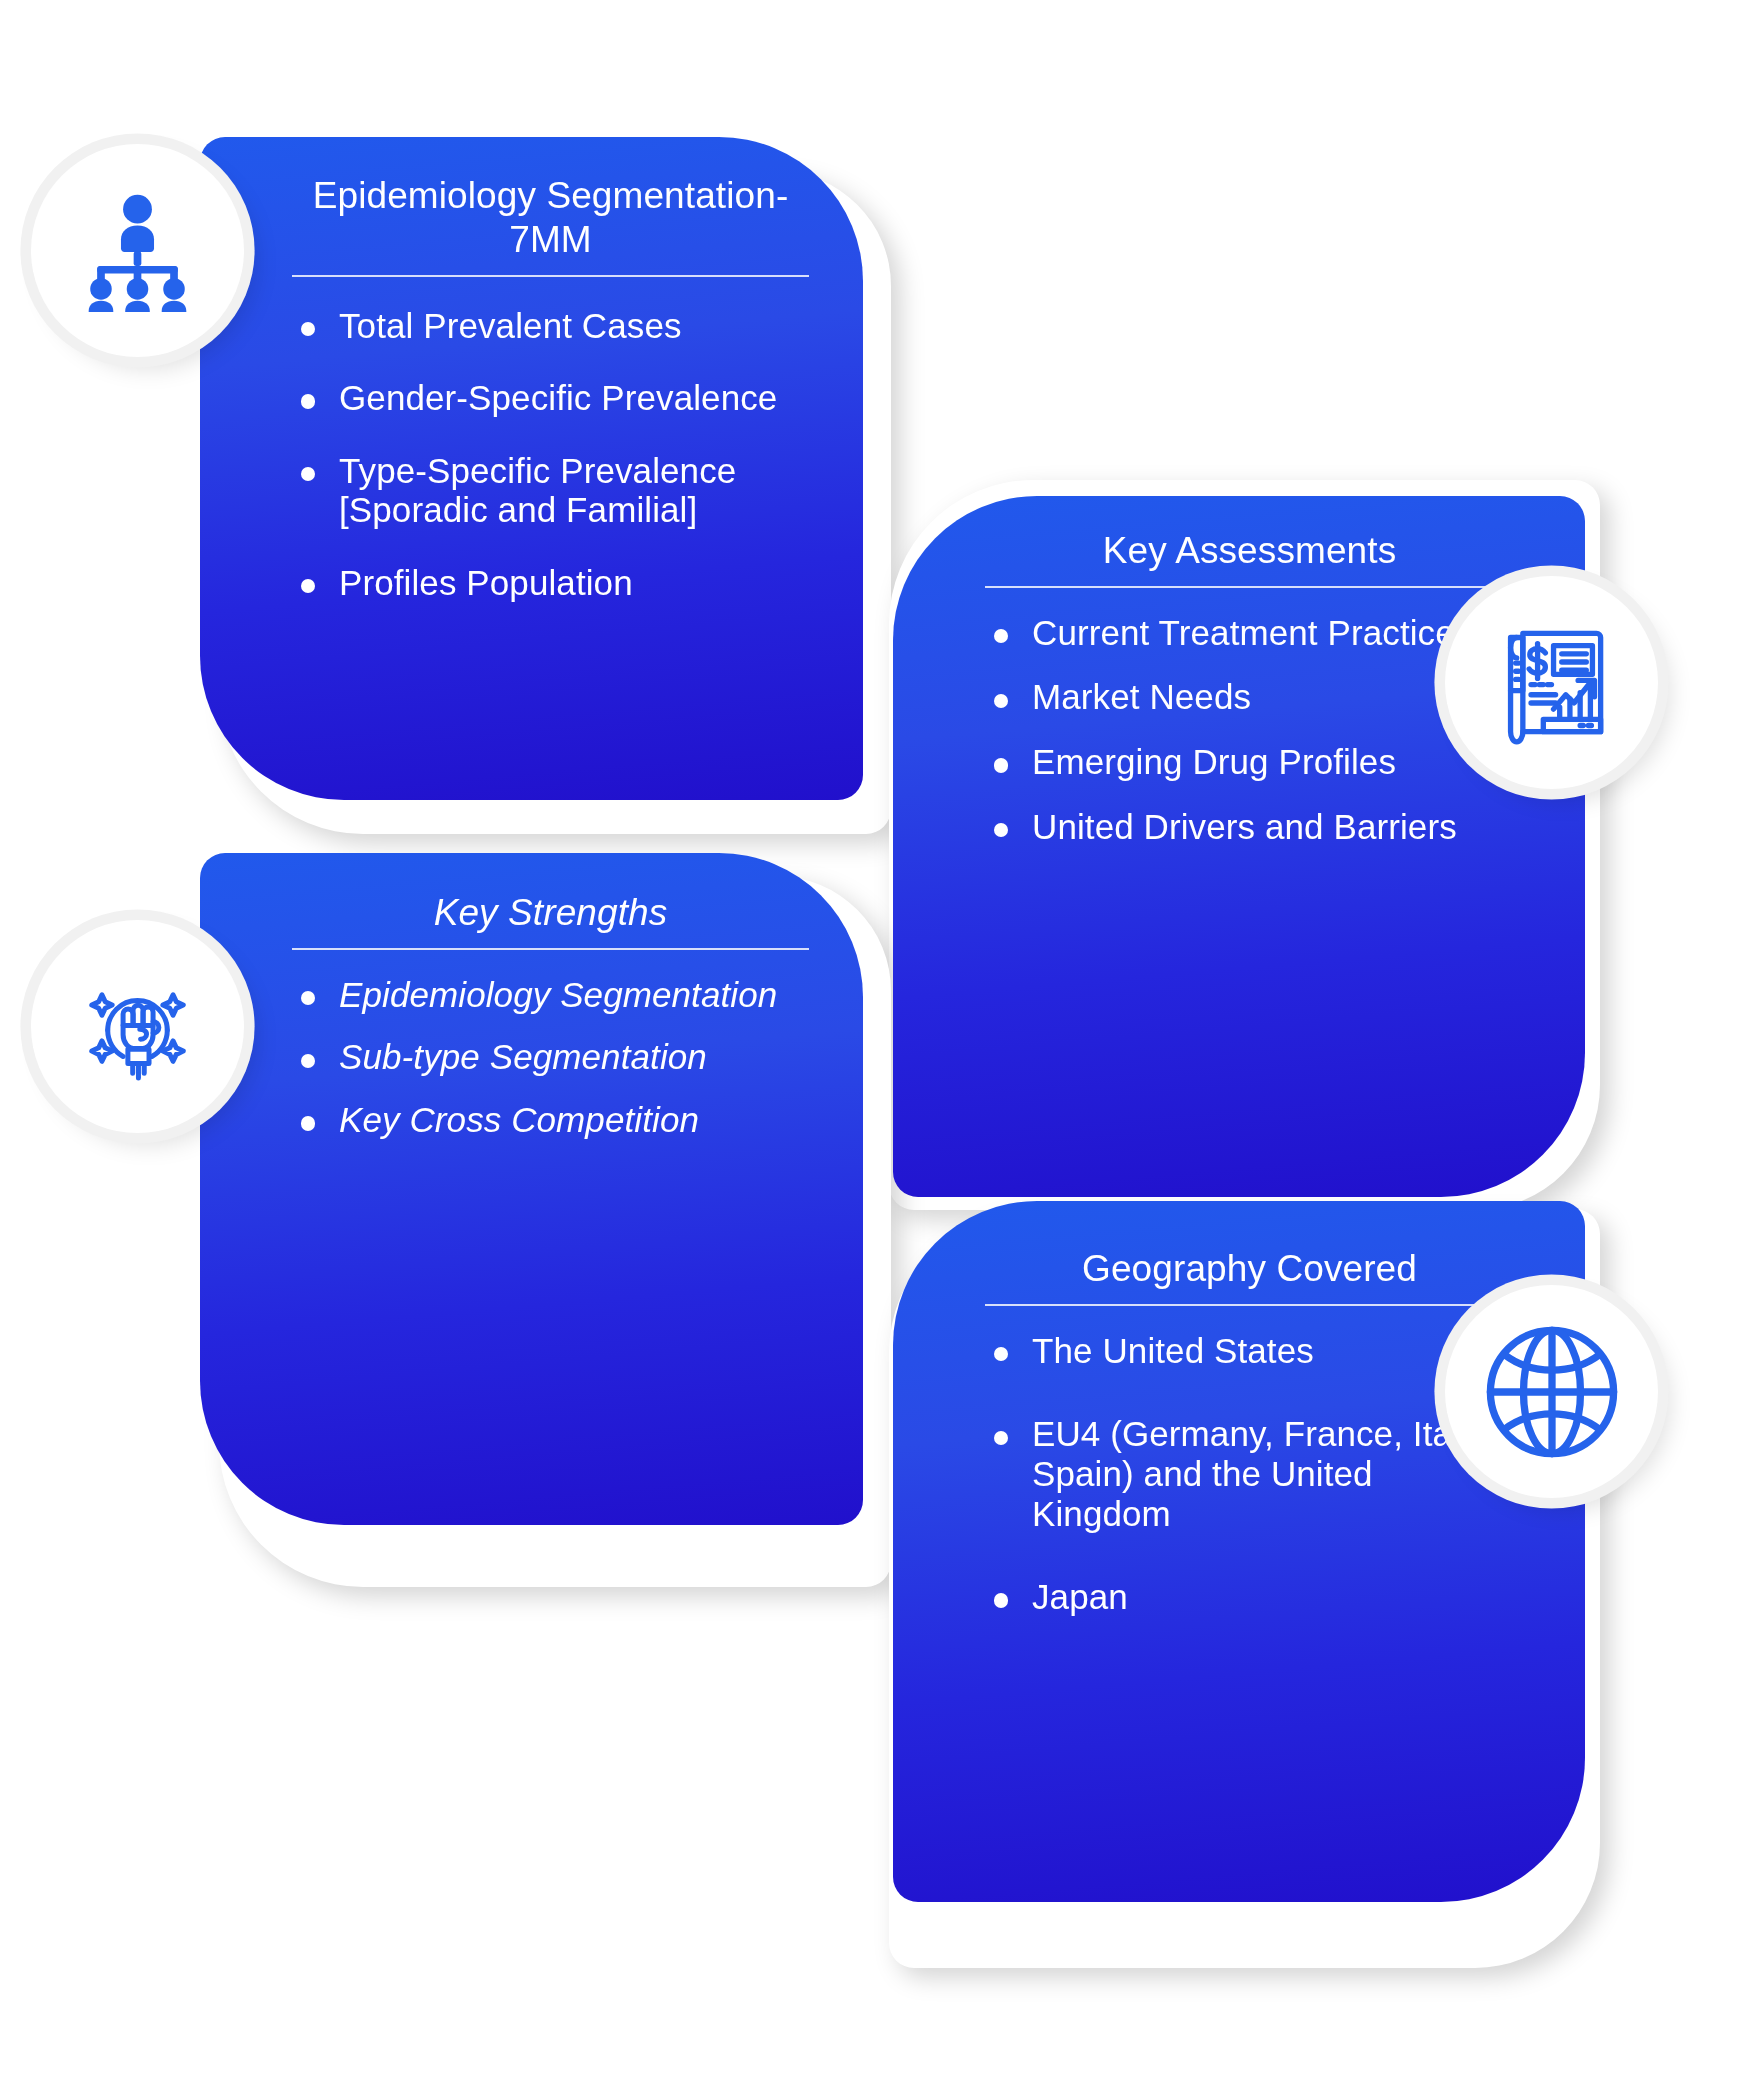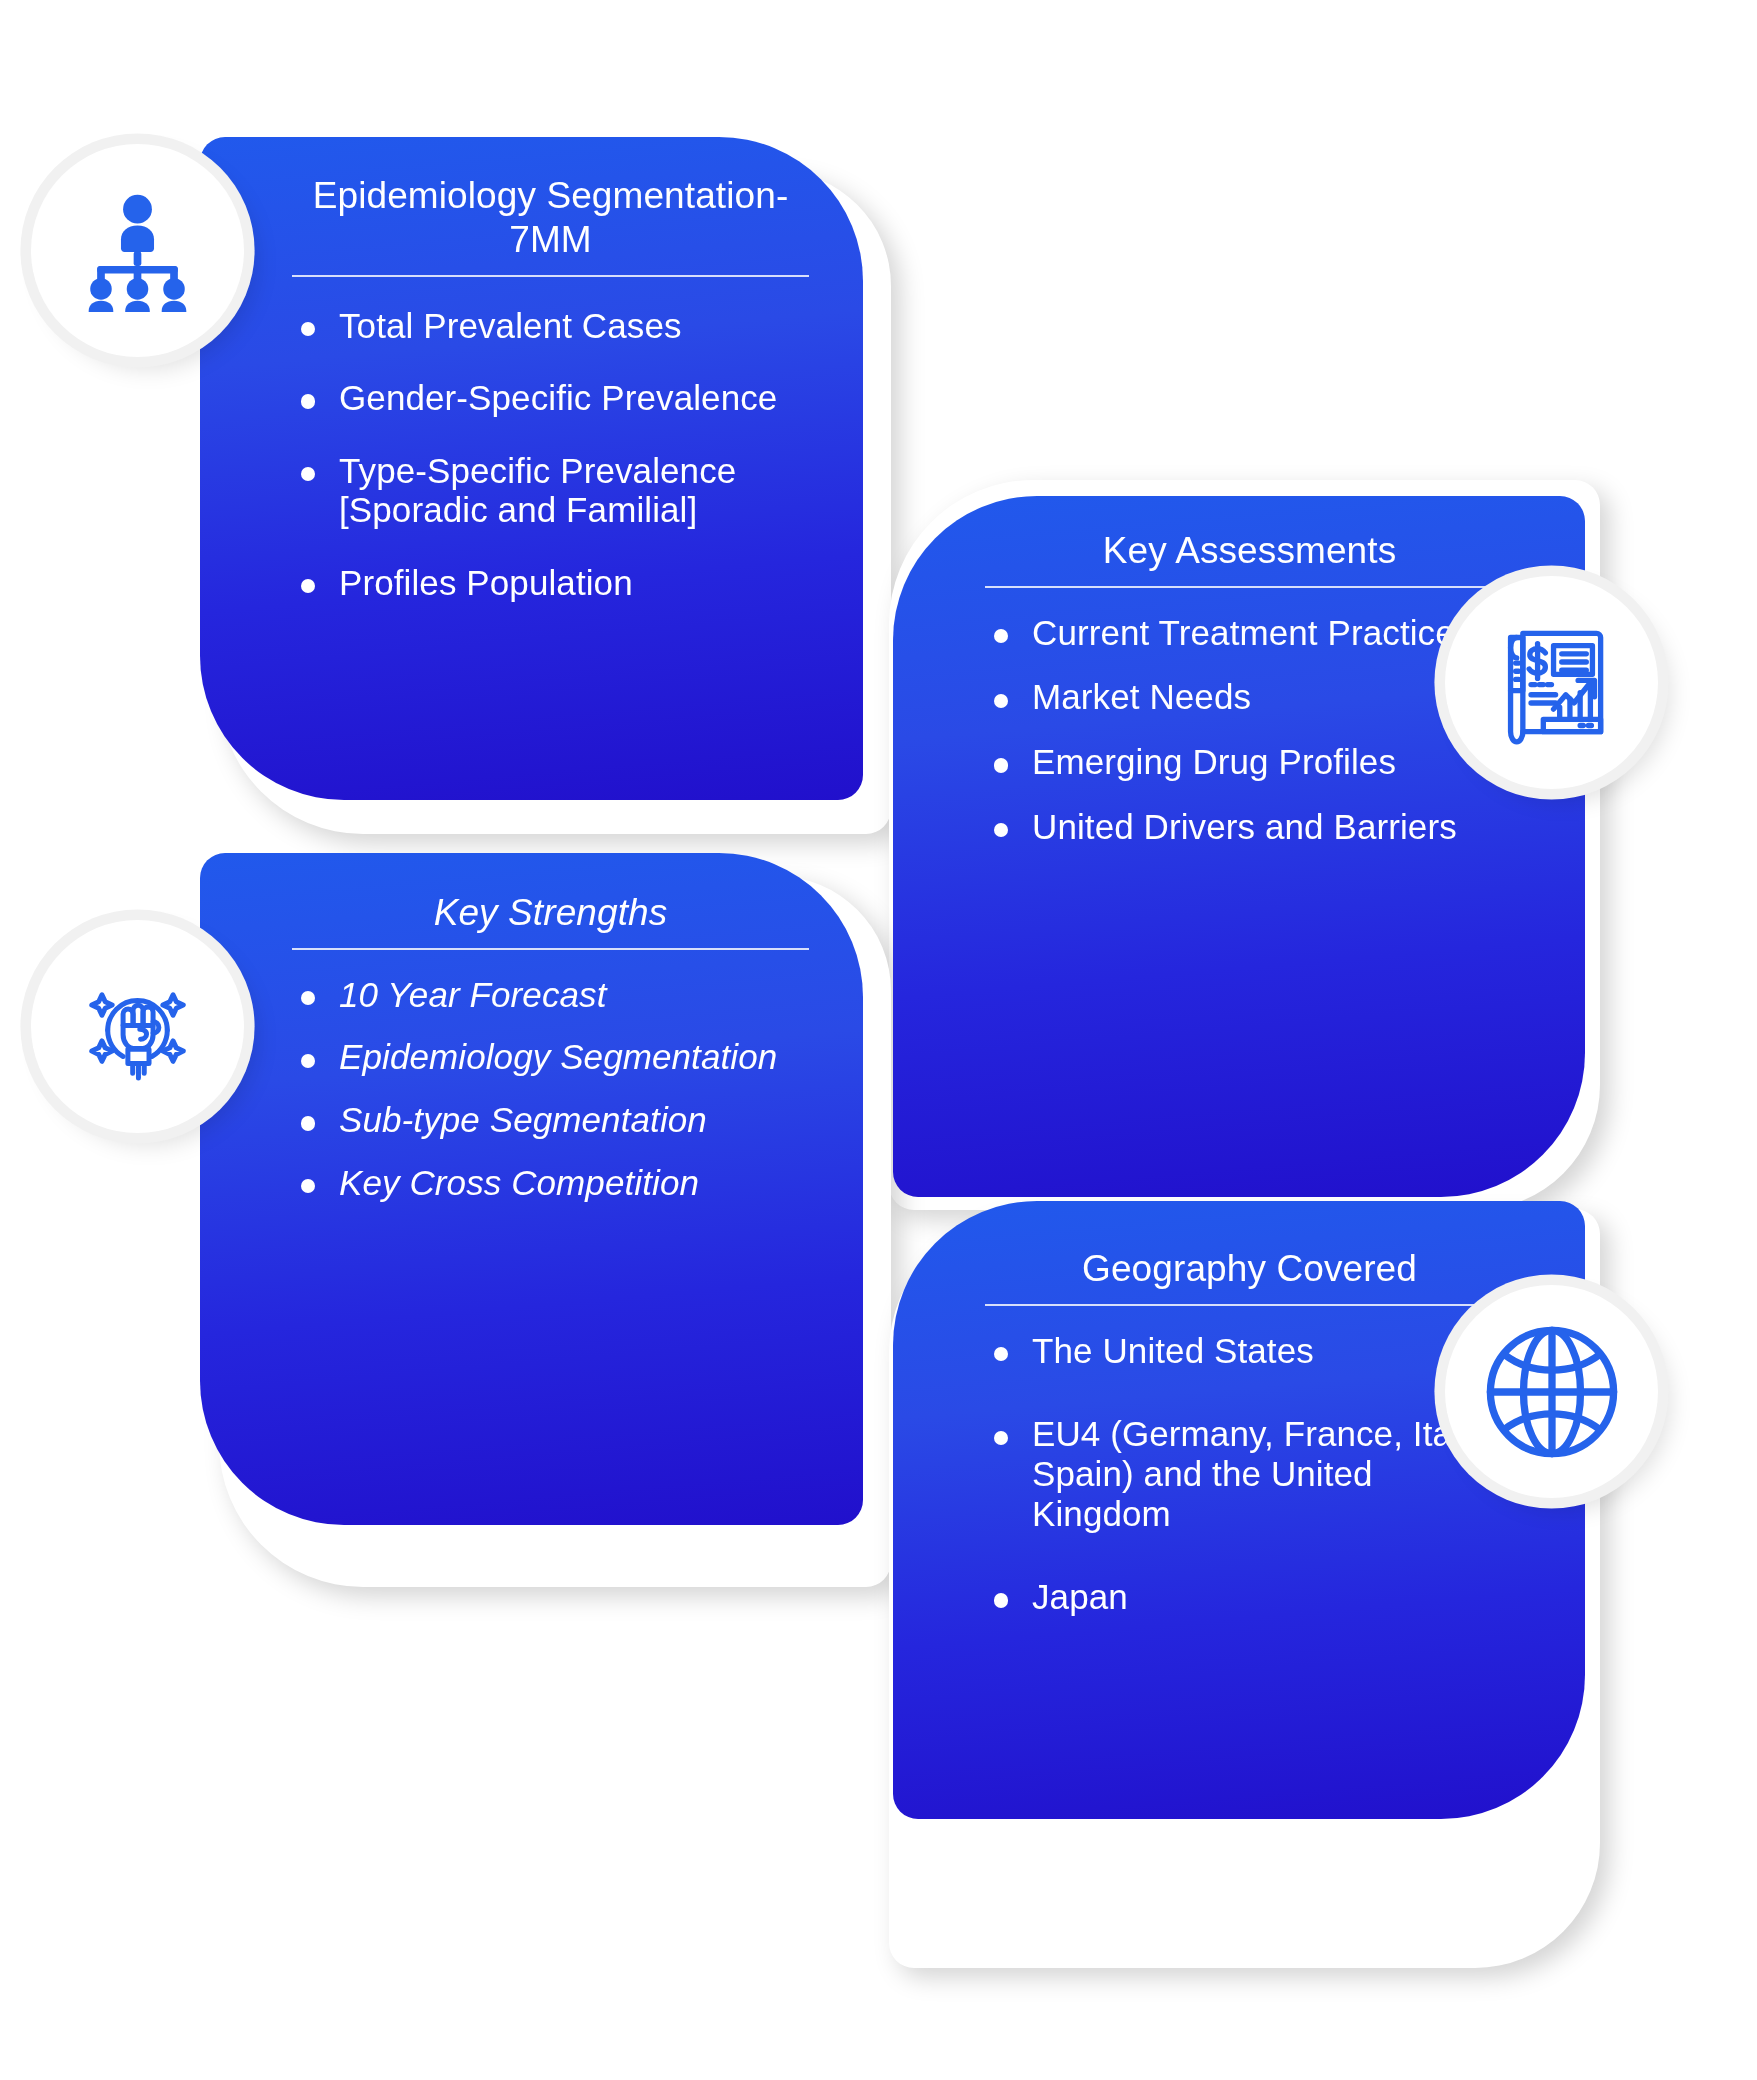--- a/index.html
+++ b/index.html
@@ -23,21 +23,21 @@
     background:linear-gradient(175deg,#2159ec 0%,#2a4ae6 32%,#2526dd 66%,#2110cc 100%);
     color:#ffffff;
     box-sizing:border-box;
   }
   .card.left{border-radius:25px 144px 25px 144px;}
   .card.right{border-radius:144px 25px 144px 25px;}
 
   #card-epidemiology{left:200px;top:137px;width:663px;height:663px;padding:37px 54px 36px 92px;}
   #card-assessments {left:893px;top:496px;width:692px;height:701px;padding:33px 71px 38px 92px;}
   #card-strengths   {left:200px;top:853px;width:663px;height:672px;padding:38px 54px 33px 92px;font-style:italic;}
-  #card-geography   {left:893px;top:1201px;width:692px;height:618px;padding:46px 71px 38px 92px;}
+  #card-geography   {left:893px;top:1201px;width:692px;height:701px;padding:46px 71px 38px 92px;}
 
   .card-title{
     font-size:37px;font-weight:400;line-height:1.18;
     text-align:center;letter-spacing:0.1px;
     margin:0 0 13.4px 0;
   }
   .card-rule{height:1.9px;background:rgba(255,255,255,.82);margin:0 0 25px 0;}
   #card-epidemiology .card-rule{margin-bottom:29px;}
 
   ul.bullets{list-style:none;margin:3px;padding:0;}
@@ -157,21 +157,20 @@
         <path d="M28 50h28v6H28z"></path>
         <path d="M46 53h1.5M50 53h1.5"></path>
       </svg>
     </span>
   </div>
 
   <div class="card left" id="card-strengths">
     <h2 class="card-title">Key Strengths</h2>
     <div class="card-rule"></div>
     <ul class="bullets">
-      <li>10 Year Forecast</li>
       <li>Epidemiology Segmentation</li>
       <li>Sub-type Segmentation</li>
       <li>Key Cross Competition</li>
     </ul>
   </div>
 
   <div class="badge" id="badge-strengths">
     <span>
       <svg viewBox="0 0 64 64" fill="none" stroke="#2563EB" stroke-width="2.6" stroke-linecap="round" stroke-linejoin="round" xmlns="http://www.w3.org/2000/svg">
 

